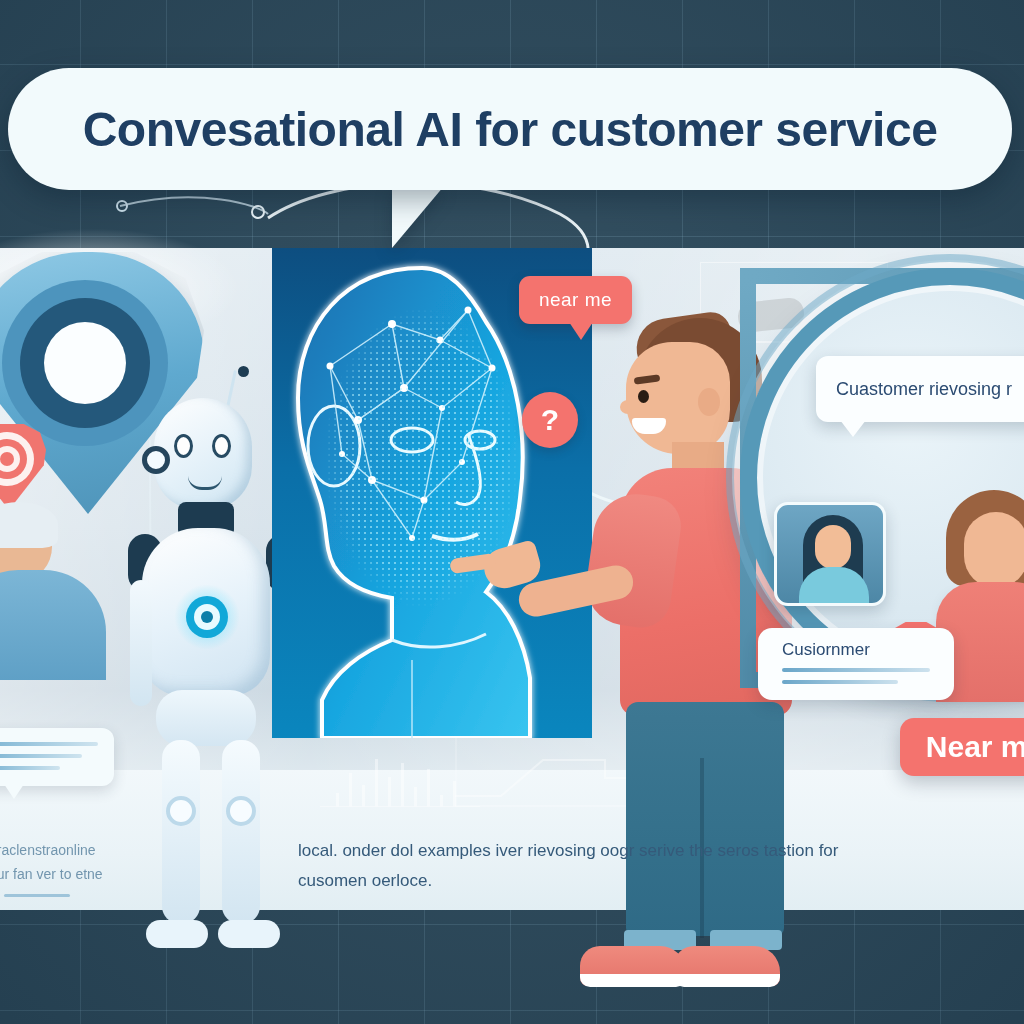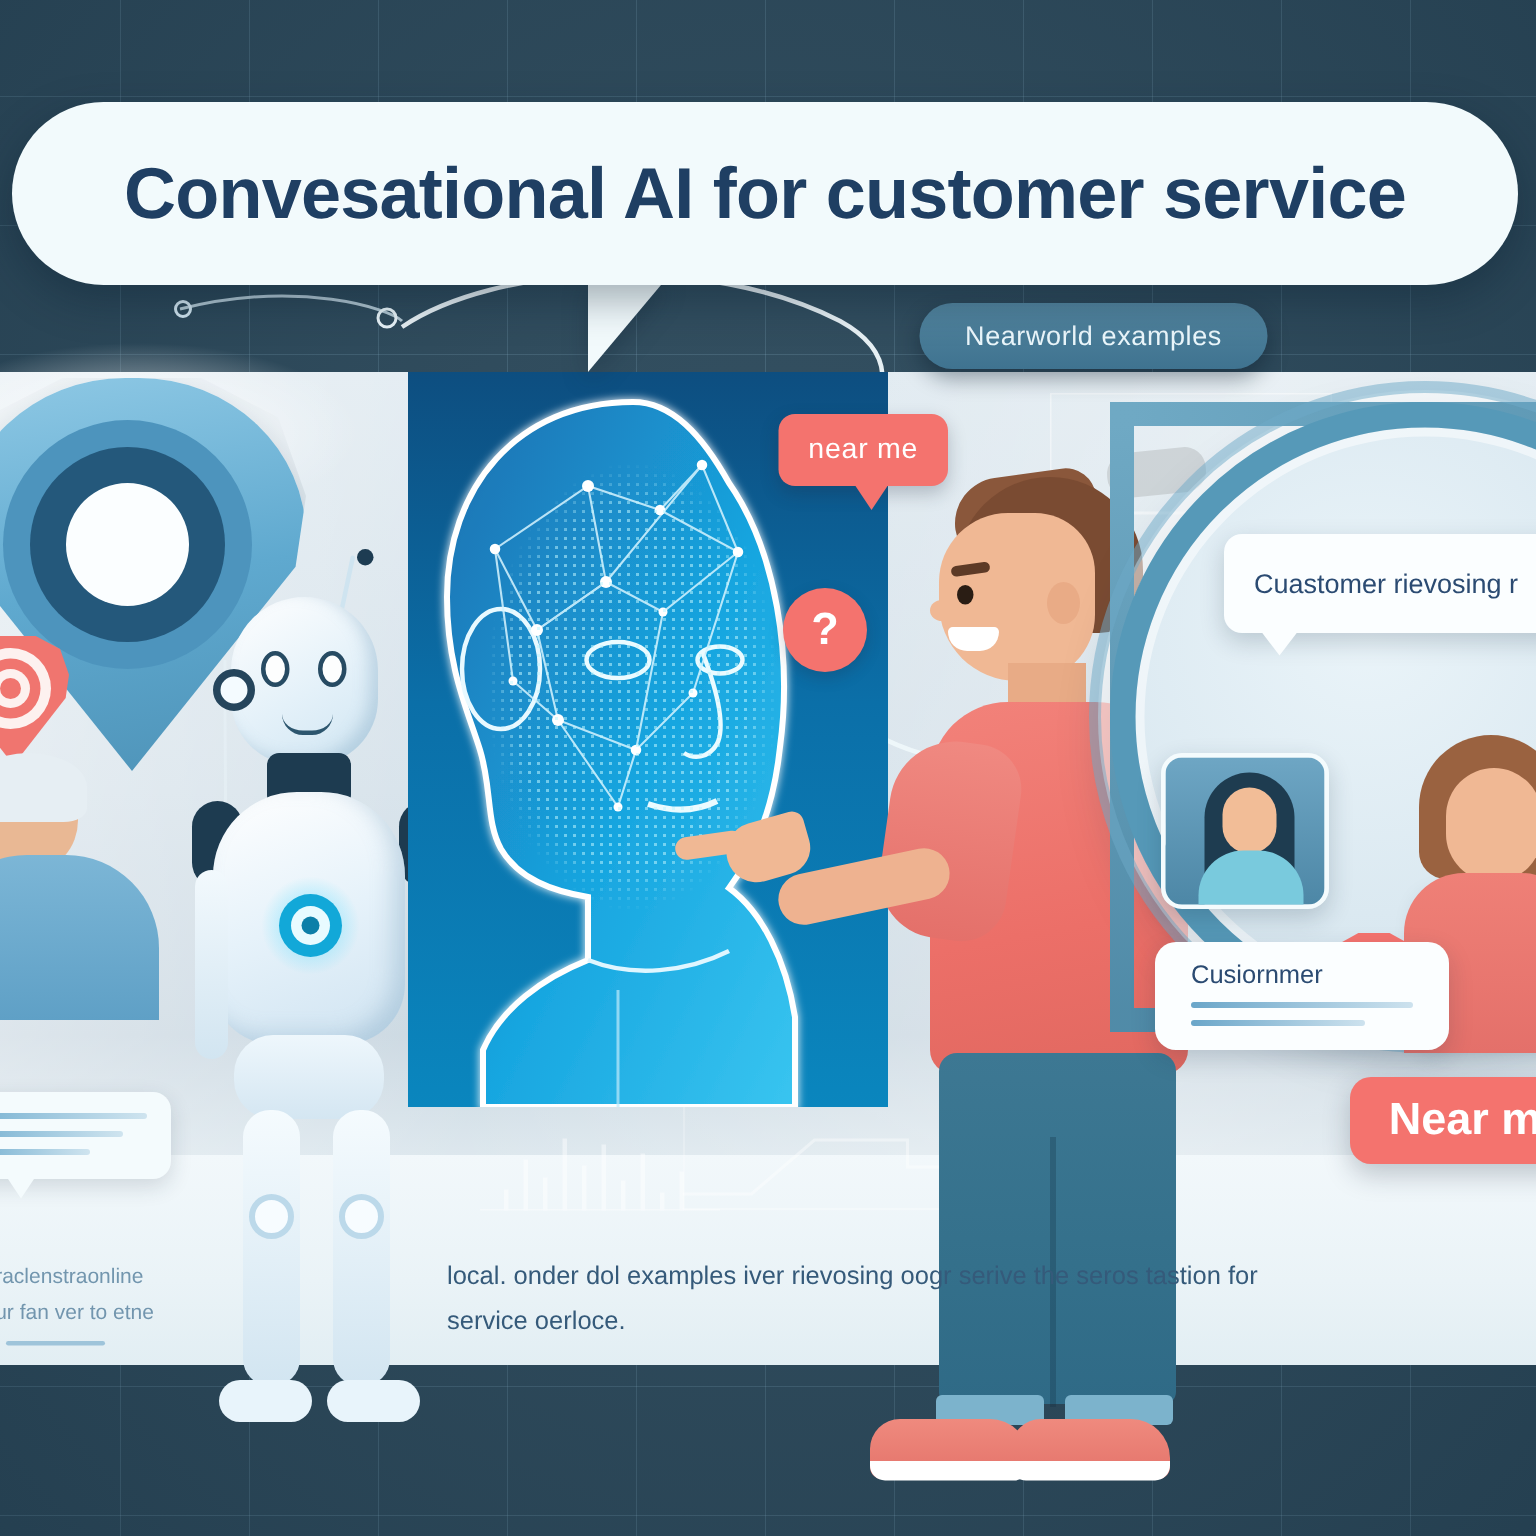--- a/index.html
+++ b/index.html
@@ -391,21 +391,20 @@
     position: absolute; inset: 0; background: #f4736e;
     clip-path: polygon(50% 100%, 97% 48%, 100% 30%, 92% 10%, 70% 0%, 30% 0%, 8% 10%, 0% 30%, 3% 48%);
   }
   .pin-sm-hole { position: absolute; left: 16px; top: 14px; width: 20px; height: 20px; border-radius: 50%; background: #f9dedc; }
 
   
   .cust-card {
     position: absolute; left: 758px; top: 628px; width: 196px; height: 72px;
     background: #fbfeff; border-radius: 14px;
     box-shadow: 0 6px 16px rgba(20,45,65,.18);
-    margin-left: 12px;
   }
   .cust-card .lbl {
     position: absolute; left: 24px; top: 12px;
     font-size: 17px; color: #2b4b72; filter: blur(0.3px);
   }
   .cust-card .ln {
     position: absolute; height: 4px; border-radius: 3px;
     background: linear-gradient(90deg,#6aa6c9,#cde2ee);
   }
 
@@ -675,24 +674,21 @@
   </div>
 
   <div class="near-bubble">
     <span>near me</span>
   </div>
 
   <div class="q-circle">
     <span>?</span>
   </div>
 
-  <div class="pill-badge">
-    <span>Nearworld examples</span>
-  </div>
-
-  <div class="body-text">local. onder dol examples iver rievosing oogr serive the seros tastion for service oerloce.</div>
+
+  <div class="body-text">local. onder dol examples iver rievosing oogr serive the seros tastion for cusomen oerloce.</div>
 
   <div class="title-tail"></div>
   <div class="title-bubble">
     <div class="title-text">Convesational AI for customer service</div>
   </div>
 
 </div>
 
 </body></html>

